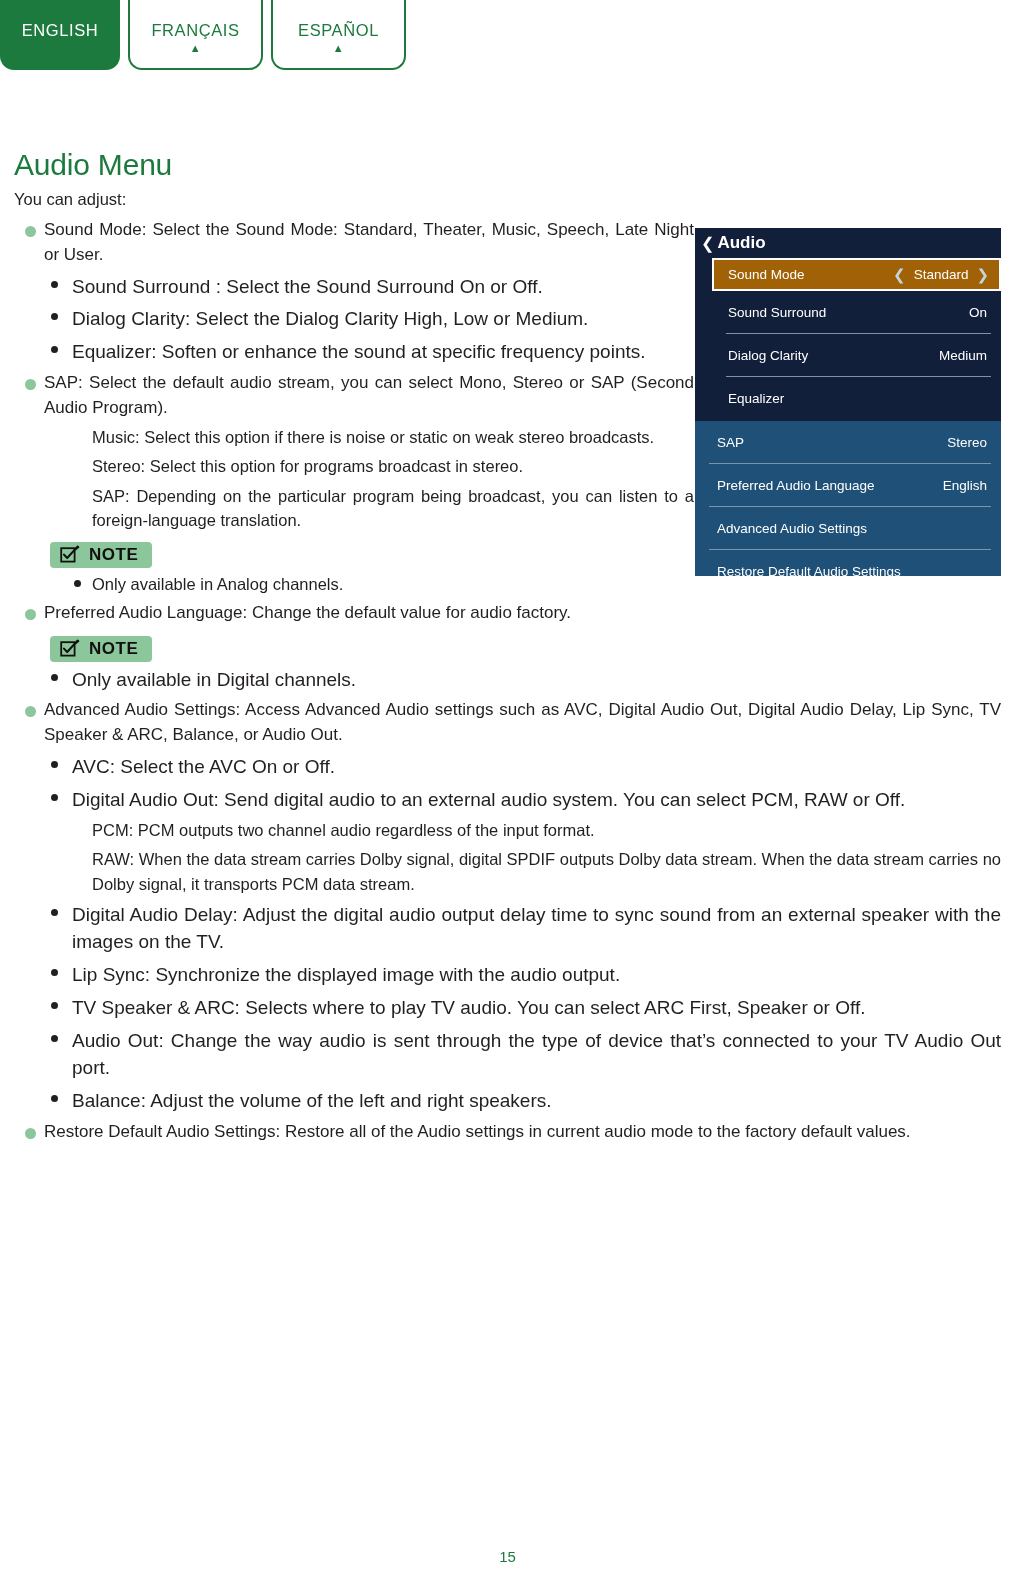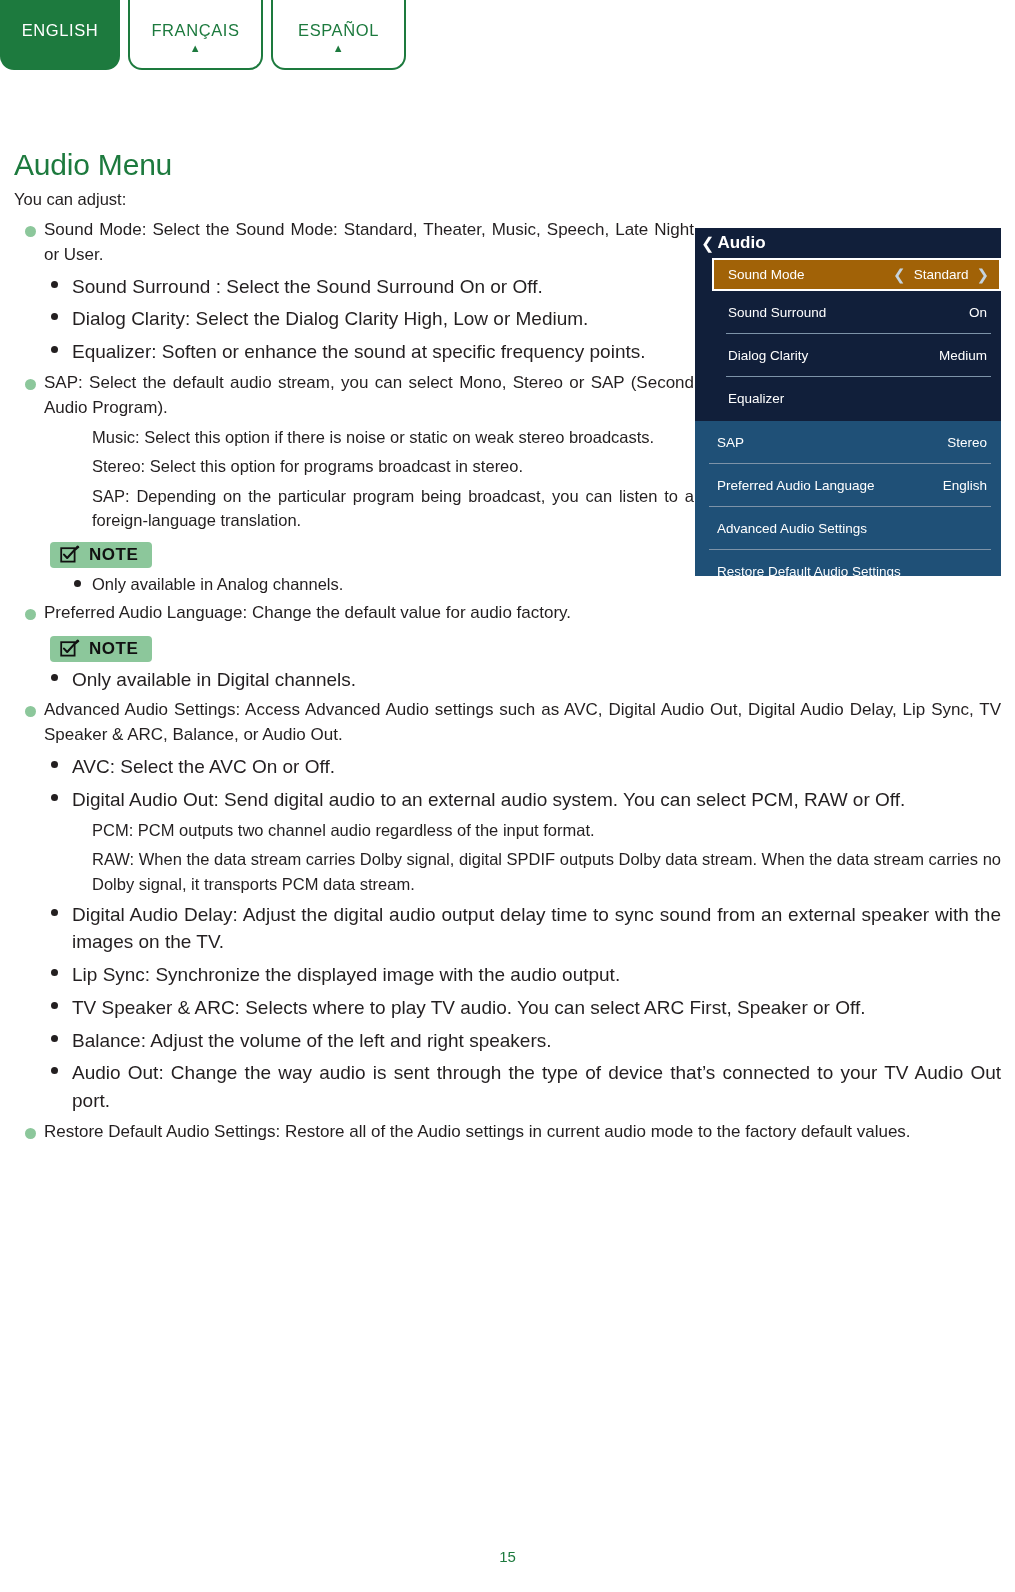--- a/index.html
+++ b/index.html
@@ -365,26 +365,26 @@
       <b>Lip Sync:</b><span> Synchronize the displayed image with the audio output.</span>
     </div>
 
     <div class="l2 full">
       <span class="sq"></span>
       <b>TV Speaker &amp; ARC:</b><span> Selects where to play TV audio. You can select ARC First, Speaker or Off.</span>
     </div>
 
     <div class="l2 full">
       <span class="sq"></span>
+      <b>Audio Out:</b><span> Change the way audio is sent through the type of device that’s connected to your TV Audio Out port.</span>
+    </div>
+
+    <div class="l2 full">
+      <span class="sq"></span>
       <b>Balance:</b><span> Adjust the volume of the left and right speakers.</span>
-    </div>
-
-    <div class="l2 full">
-      <span class="sq"></span>
-      <b>Audio Out:</b><span> Change the way audio is sent through the type of device that’s connected to your TV Audio Out port.</span>
     </div>
 
     <div class="l1 full">
       <span class="dot"></span>
       <b>Restore Default Audio Settings:</b><span> Restore all of the Audio settings in current audio mode to the factory default values.</span>
     </div>
 
   </div>
 
   <div class="osd">

